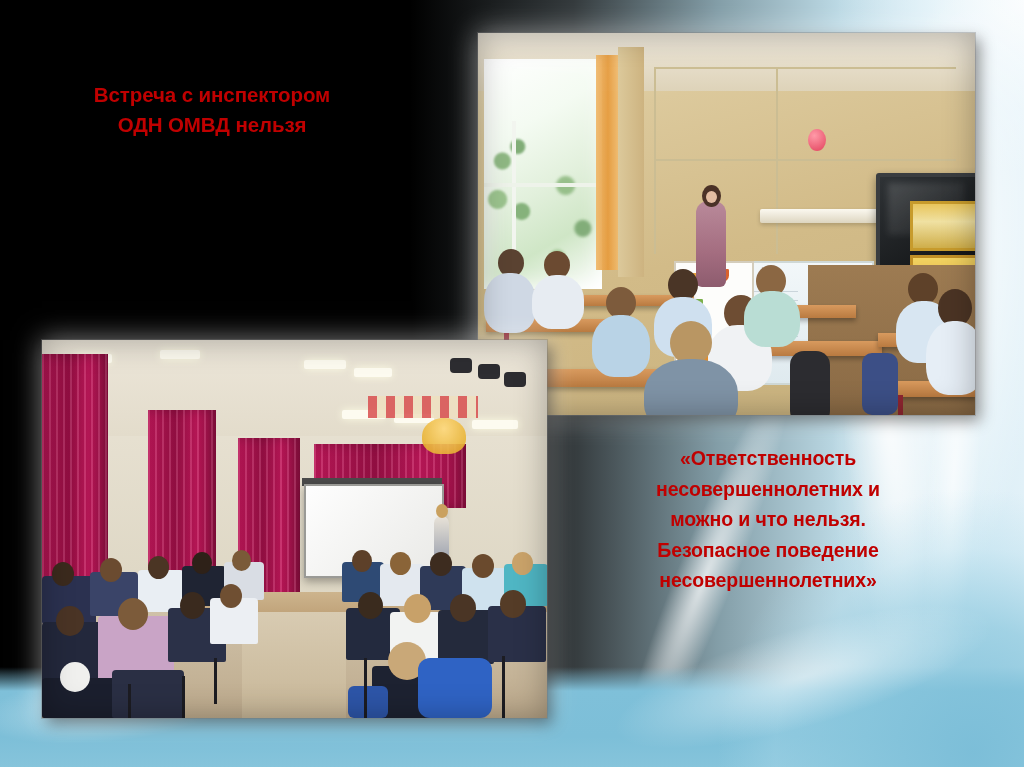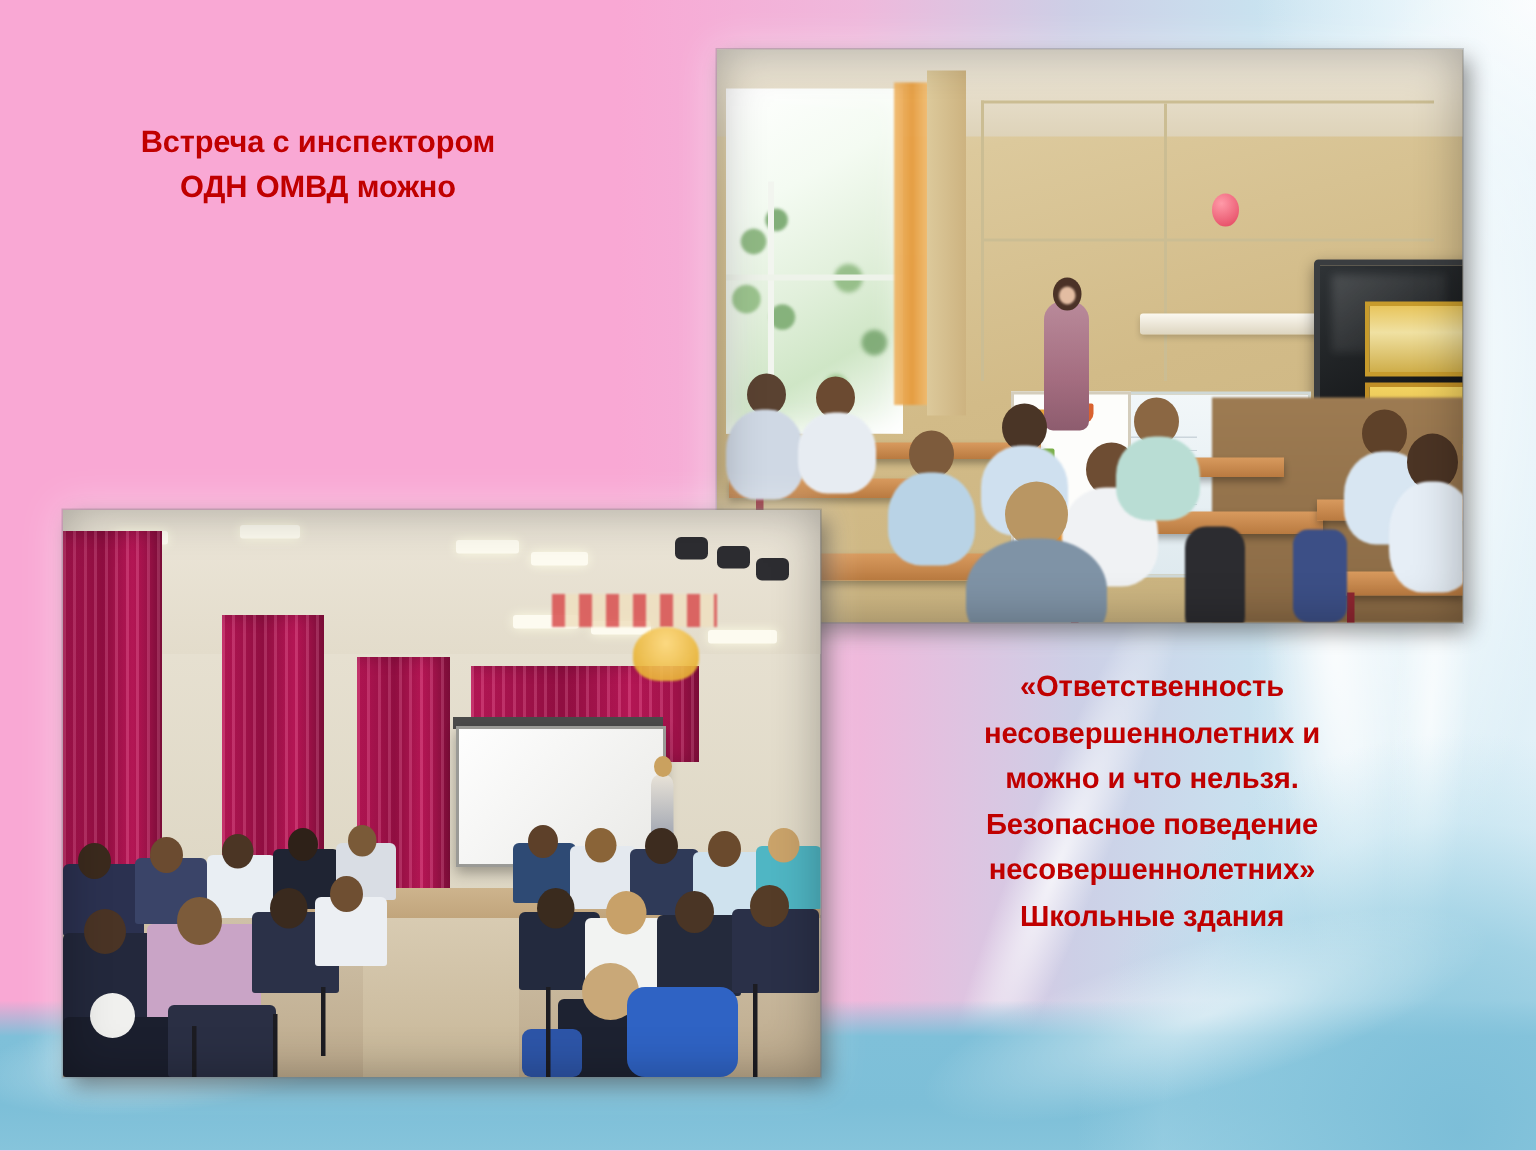--- a/index.html
+++ b/index.html
@@ -4,21 +4,21 @@
 <title>Встреча с инспектором ОДН ОМВД</title>
 <style>
   html,body{margin:0;padding:0;}
   body{
     width:1024px;height:767px;overflow:hidden;
     font-family:"Liberation Sans","DejaVu Sans",sans-serif;
     background:#ffffff;
   }
   #slide{
     position:relative;width:1024px;height:767px;overflow:hidden;
-    background:#f9a8d4;
+    background:#000000;
   }
 
   
   .bg-layer{position:absolute;inset:0;pointer-events:none;}
 
   
   .bg-right{
     background:
       linear-gradient(to right,
         rgba(255,255,255,0) 0%,
@@ -240,30 +240,29 @@
   <div class="swoosh sw2"></div>
   <div class="swoosh sw5"></div>
   <div class="swoosh sw3"></div>
   <div class="bg-bottom"></div>
   <div class="bg-bottom-right"></div>
   <div class="swoosh sw4"></div>
   <div class="swoosh sw6"></div>
 
   <div class="headline">
     <span class="ln">Встреча с инспектором</span>
-    <span class="ln">ОДН ОМВД можно</span>
+    <span class="ln">ОДН ОМВД нельзя</span>
   </div>
 
   <div class="topic">
     <span class="ln">«Ответственность</span>
     <span class="ln">несовершеннолетних и</span>
     <span class="ln">можно и что нельзя.</span>
     <span class="ln">Безопасное поведение</span>
     <span class="ln">несовершеннолетних»</span>
-    <span class="ln">Школьные здания</span>
   </div>
 
   <div class="photo" id="photo-classroom">
     <div class="inner">
       <div class="cl-wall"></div>
       <div class="cl-ceiling"></div>
       <div class="cl-wallgrid"></div>
       <div class="cl-window"></div>
       <div class="cl-greens"></div>
       <div class="cl-greens2"></div>

